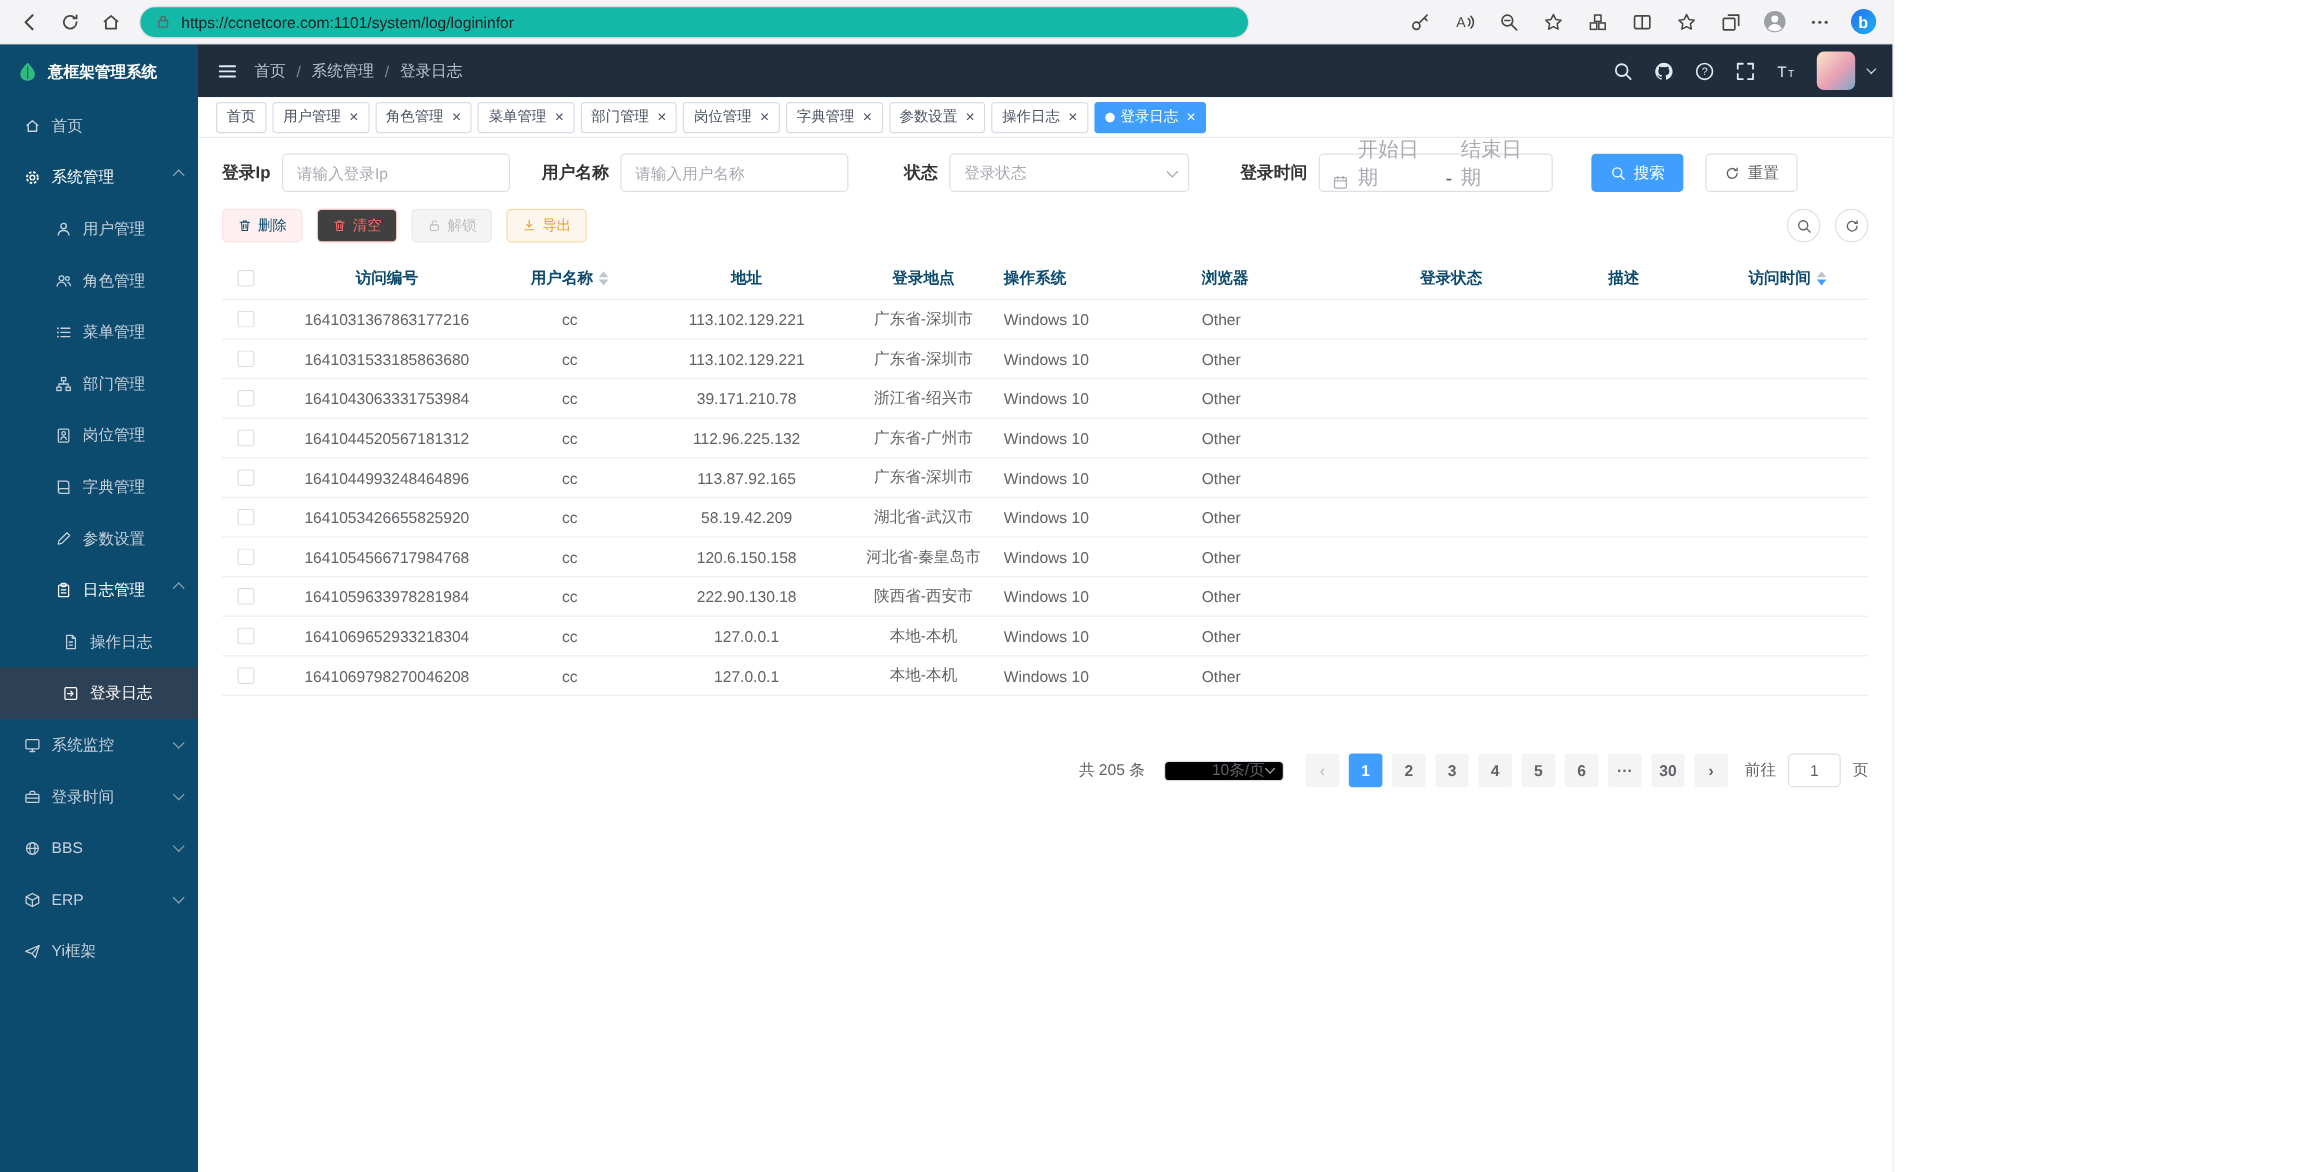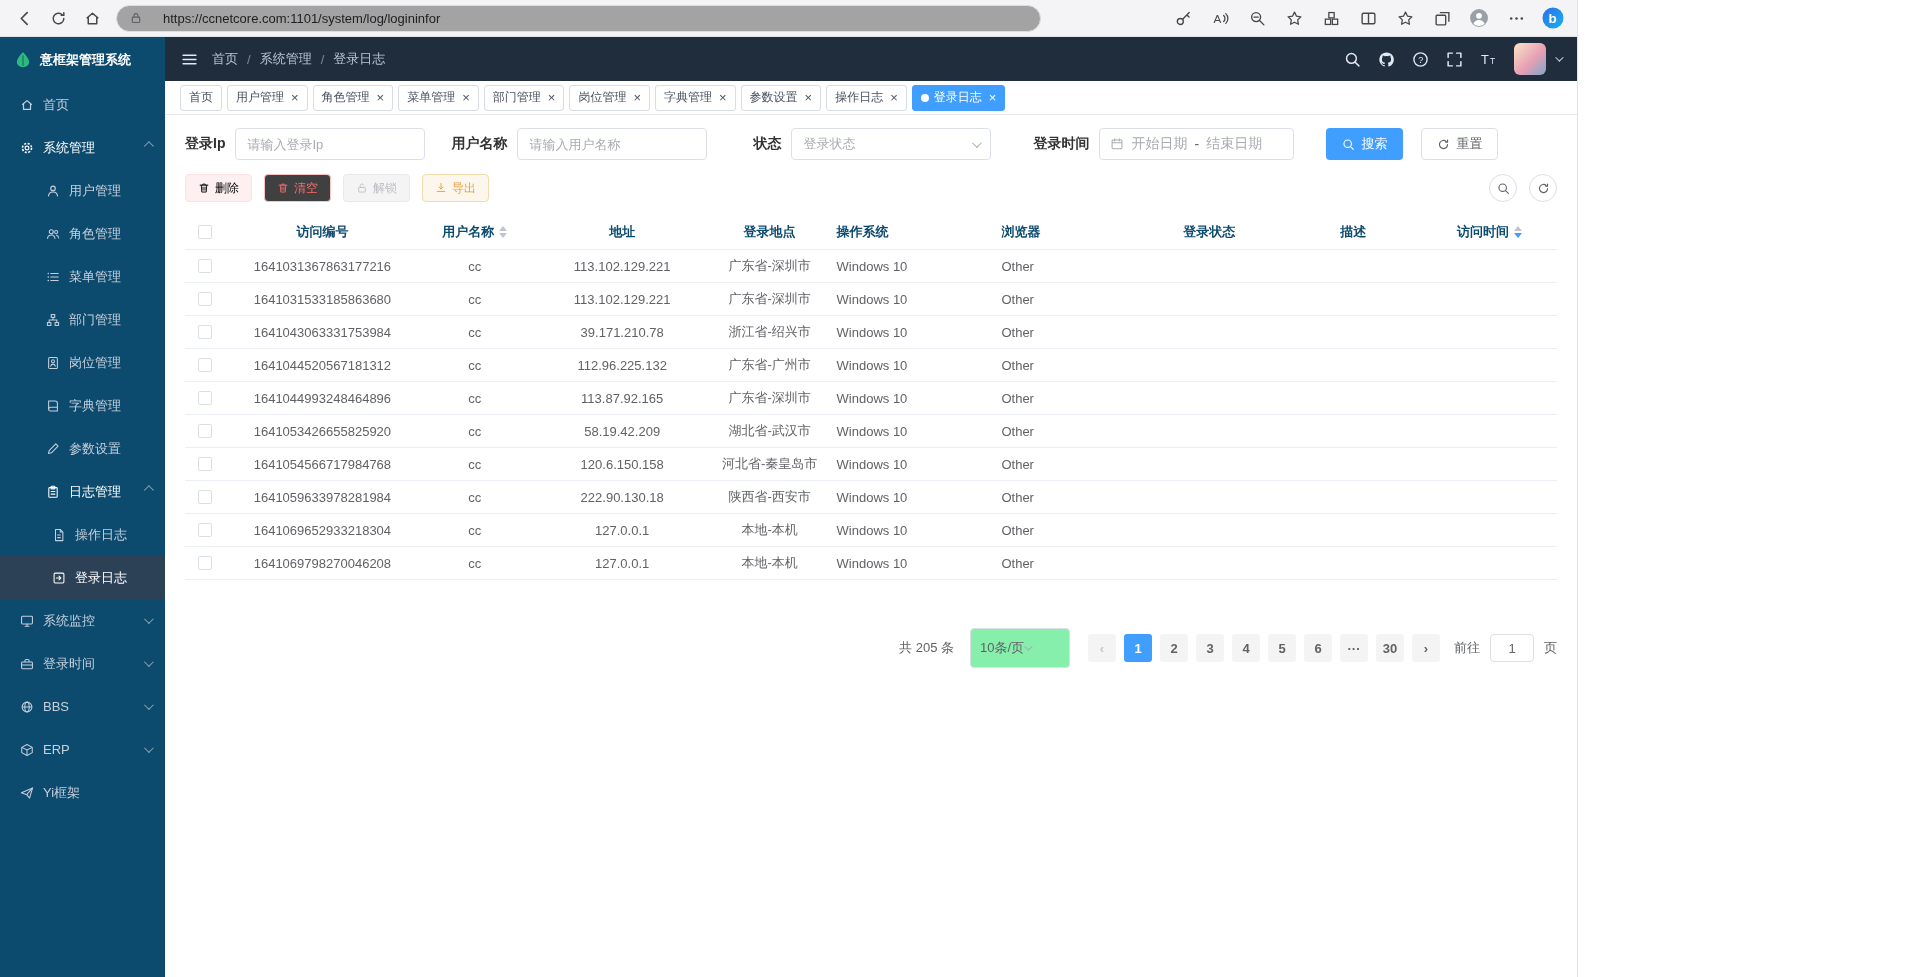--- a/index.html
+++ b/index.html
@@ -13,21 +13,21 @@
 .chev[data-dir="down"]{transform:rotate(45deg) translateY(-2px)}
 .chev[data-dir="up"]{transform:rotate(-135deg) translateY(2px)}
 
 
 .window{width:1578px;height:977px;border-right:1px solid #e3e3e3;display:flex;flex-direction:column;background:#fff}
 .chrome{height:37px;background:#f4f4f6;border-bottom:1px solid #e1e2e5;display:flex;align-items:center;padding:0 10px;gap:6px;flex:none}
 .chrome-btn{width:28px;height:28px;border-radius:6px;display:flex;align-items:center;justify-content:center;color:#474747;cursor:pointer}
 .chrome-btn svg{width:17px;height:17px}
 .chrome-btn[data-icon="profile-icon"] svg{width:22px;height:22px}
 .chrome-btn[data-icon="copilot-icon"] svg{width:24px;height:24px}
-.url-pill{width:925px;height:27px;background:#a3a3a3;border:1px solid #dcdee2;border-radius:14px;display:flex;align-items:center;gap:20px;padding:0 12px;margin:0 4px;cursor:text}
+.url-pill{width:925px;height:27px;background:#14b8a6;border:1px solid #dcdee2;border-radius:14px;display:flex;align-items:center;gap:8px;padding:0 12px;margin:0 4px;cursor:text}
 .url-pill .icon{color:#5f6368}
 .url-text{font-size:13px;color:#202124;white-space:nowrap}
 .chrome-right{margin-left:auto;display:flex;align-items:center;gap:9px}
 
 
 .app{flex:1;display:flex;min-height:0}
 .sidebar{width:165px;background:#0c4a6e;flex:none;overflow:hidden;display:flex;flex-direction:column}
 .logo{height:46px;display:flex;align-items:center;gap:8px;padding:0 14px;color:#fff;font-size:13px;font-weight:bold;flex:none;cursor:pointer}
 .logo .icon{width:18px;height:18px}
 .menu-item{height:43px;display:flex;align-items:center;gap:9px;padding:0 14px 0 20px;font-size:13px;color:#c6d0dc;cursor:pointer;flex:none}
@@ -58,30 +58,30 @@
 
 
 .content{flex:1;padding:0 20px;overflow:hidden}
 .filter-bar{display:flex;align-items:center;margin-top:13px;height:32px}
 .f-label{font-size:14px;font-weight:bold;color:#333;margin-right:10px;white-space:nowrap}
 .f-input{width:190px;height:32px;border:1px solid #dcdfe6;border-radius:4px;padding:0 11px;font-size:13px;color:#606266;outline:none}
 .f-input::placeholder{color:#a8abb2}
 .gap1{margin-left:26px}.gap2{margin-left:46px}.gap3{margin-left:42px}.gap4{margin-left:32px}.gap5{margin-left:18px}
 .f-select{width:200px;height:32px;border:1px solid #dcdfe6;border-radius:4px;display:flex;align-items:center;justify-content:space-between;padding:0 11px;font-size:13px;color:#a8abb2;background:#fff;cursor:pointer}
 .f-select .chev{color:#a8abb2}
-.f-date{width:195px;height:32px;border:1px solid #dcdfe6;border-radius:4px;display:flex;align-items:center;gap:7px;padding:0 10px;font-size:14px;color:#a8abb2;background:#fff;cursor:pointer}
+.f-date{width:195px;height:32px;border:1px solid #dcdfe6;border-radius:4px;display:flex;align-items:flex-end;gap:7px;padding:0 10px;font-size:17px;color:#a8abb2;background:#fff;cursor:pointer}
 .f-date .icon{color:#a8abb2}
 .f-date .sep{color:#606266}
 .btn{height:32px;border-radius:4px;font-size:13px;display:inline-flex;align-items:center;gap:6px;padding:0 15px;border:1px solid transparent;cursor:pointer}
 .btn-primary{background:#409eff;color:#fff}
 .btn-default{background:#fff;border-color:#dcdfe6;color:#606266}
 
 .toolbar{display:flex;align-items:center;gap:12px;margin-top:14px;height:28px}
 .tbtn{height:28px;border-radius:4px;font-size:12px;display:inline-flex;align-items:center;gap:5px;padding:0 12px;border:1px solid transparent;cursor:pointer}
-.t-delete{background:#fef0f0;border-color:#fde2e2;color:#000000}
+.t-delete{background:#fef0f0;border-color:#fde2e2;color:#0c4a6e}
 .t-clear{background:#404040;border-color:#fbc4c4;color:#f56c6c}
 .t-unlock{background:#f4f4f5;border-color:#e9e9eb;color:#bcbec2}
 .t-export{background:#fdf6ec;border-color:#f5dab1;color:#e6a23c}
 .tool-right{margin-left:auto;display:flex;gap:12px}
 .circle-btn{width:28px;height:28px;border-radius:50%;border:1px solid #dcdfe6;display:flex;align-items:center;justify-content:center;color:#606266;background:#fff;cursor:pointer}
 
 
 .table{margin-top:12px;font-size:13px;color:#606266}
 .thead{display:flex;align-items:center;height:36px;border-bottom:1px solid #ebeef5;font-weight:bold;color:#0c4a6e}
 .tr{display:flex;align-items:center;height:33px;border-bottom:1px solid #ebeef5}
@@ -93,21 +93,21 @@
 .checkbox{width:14px;height:14px;border:1px solid #dcdfe6;border-radius:2px;background:#fff;display:inline-block;cursor:pointer}
 .sort{display:inline-flex;flex-direction:column;margin-left:5px;gap:2px}
 .sort i{width:0;height:0;border-left:4px solid transparent;border-right:4px solid transparent;display:block}
 .sort .up{border-bottom:5px solid #c0c4cc}
 .sort .down{border-top:5px solid #c0c4cc}
 .sort .down.on{border-top-color:#409eff}
 
 
 .pagination{display:flex;align-items:center;justify-content:flex-end;gap:8px;margin-top:48px;font-size:13px;color:#606266}
 .pg-total{margin-right:8px}
-.pg-size{width:100px;height:40px;border:1px solid #dcdfe6;border-radius:4px;display:flex;align-items:center;justify-content:flex-start;padding:0 9px;background:#86efac;margin-right:10px;cursor:pointer}
+.pg-size{width:100px;height:17px;border:1px solid #dcdfe6;border-radius:4px;display:flex;align-items:center;justify-content:flex-end;padding:0 9px;background:#000000;margin-right:10px;cursor:pointer}
 .pg-size .chev{color:#a8abb2;width:6px;height:6px}
 .pg-btn{min-width:28px;height:28px;padding:0 4px;background:#f4f4f5;border-radius:3px;display:inline-flex;align-items:center;justify-content:center;font-weight:bold;color:#606266;cursor:pointer}
 .pg-btn.active{background:#409eff;color:#fff}
 .pg-prev{color:#c0c4cc}
 .pg-goto{width:44px;height:28px;border:1px solid #dcdfe6;border-radius:4px;text-align:center;font-size:13px;color:#606266;outline:none;margin:0 2px}
 .pg-goto-label{margin-left:6px}
 </style>
 </head>
 <body>
 

